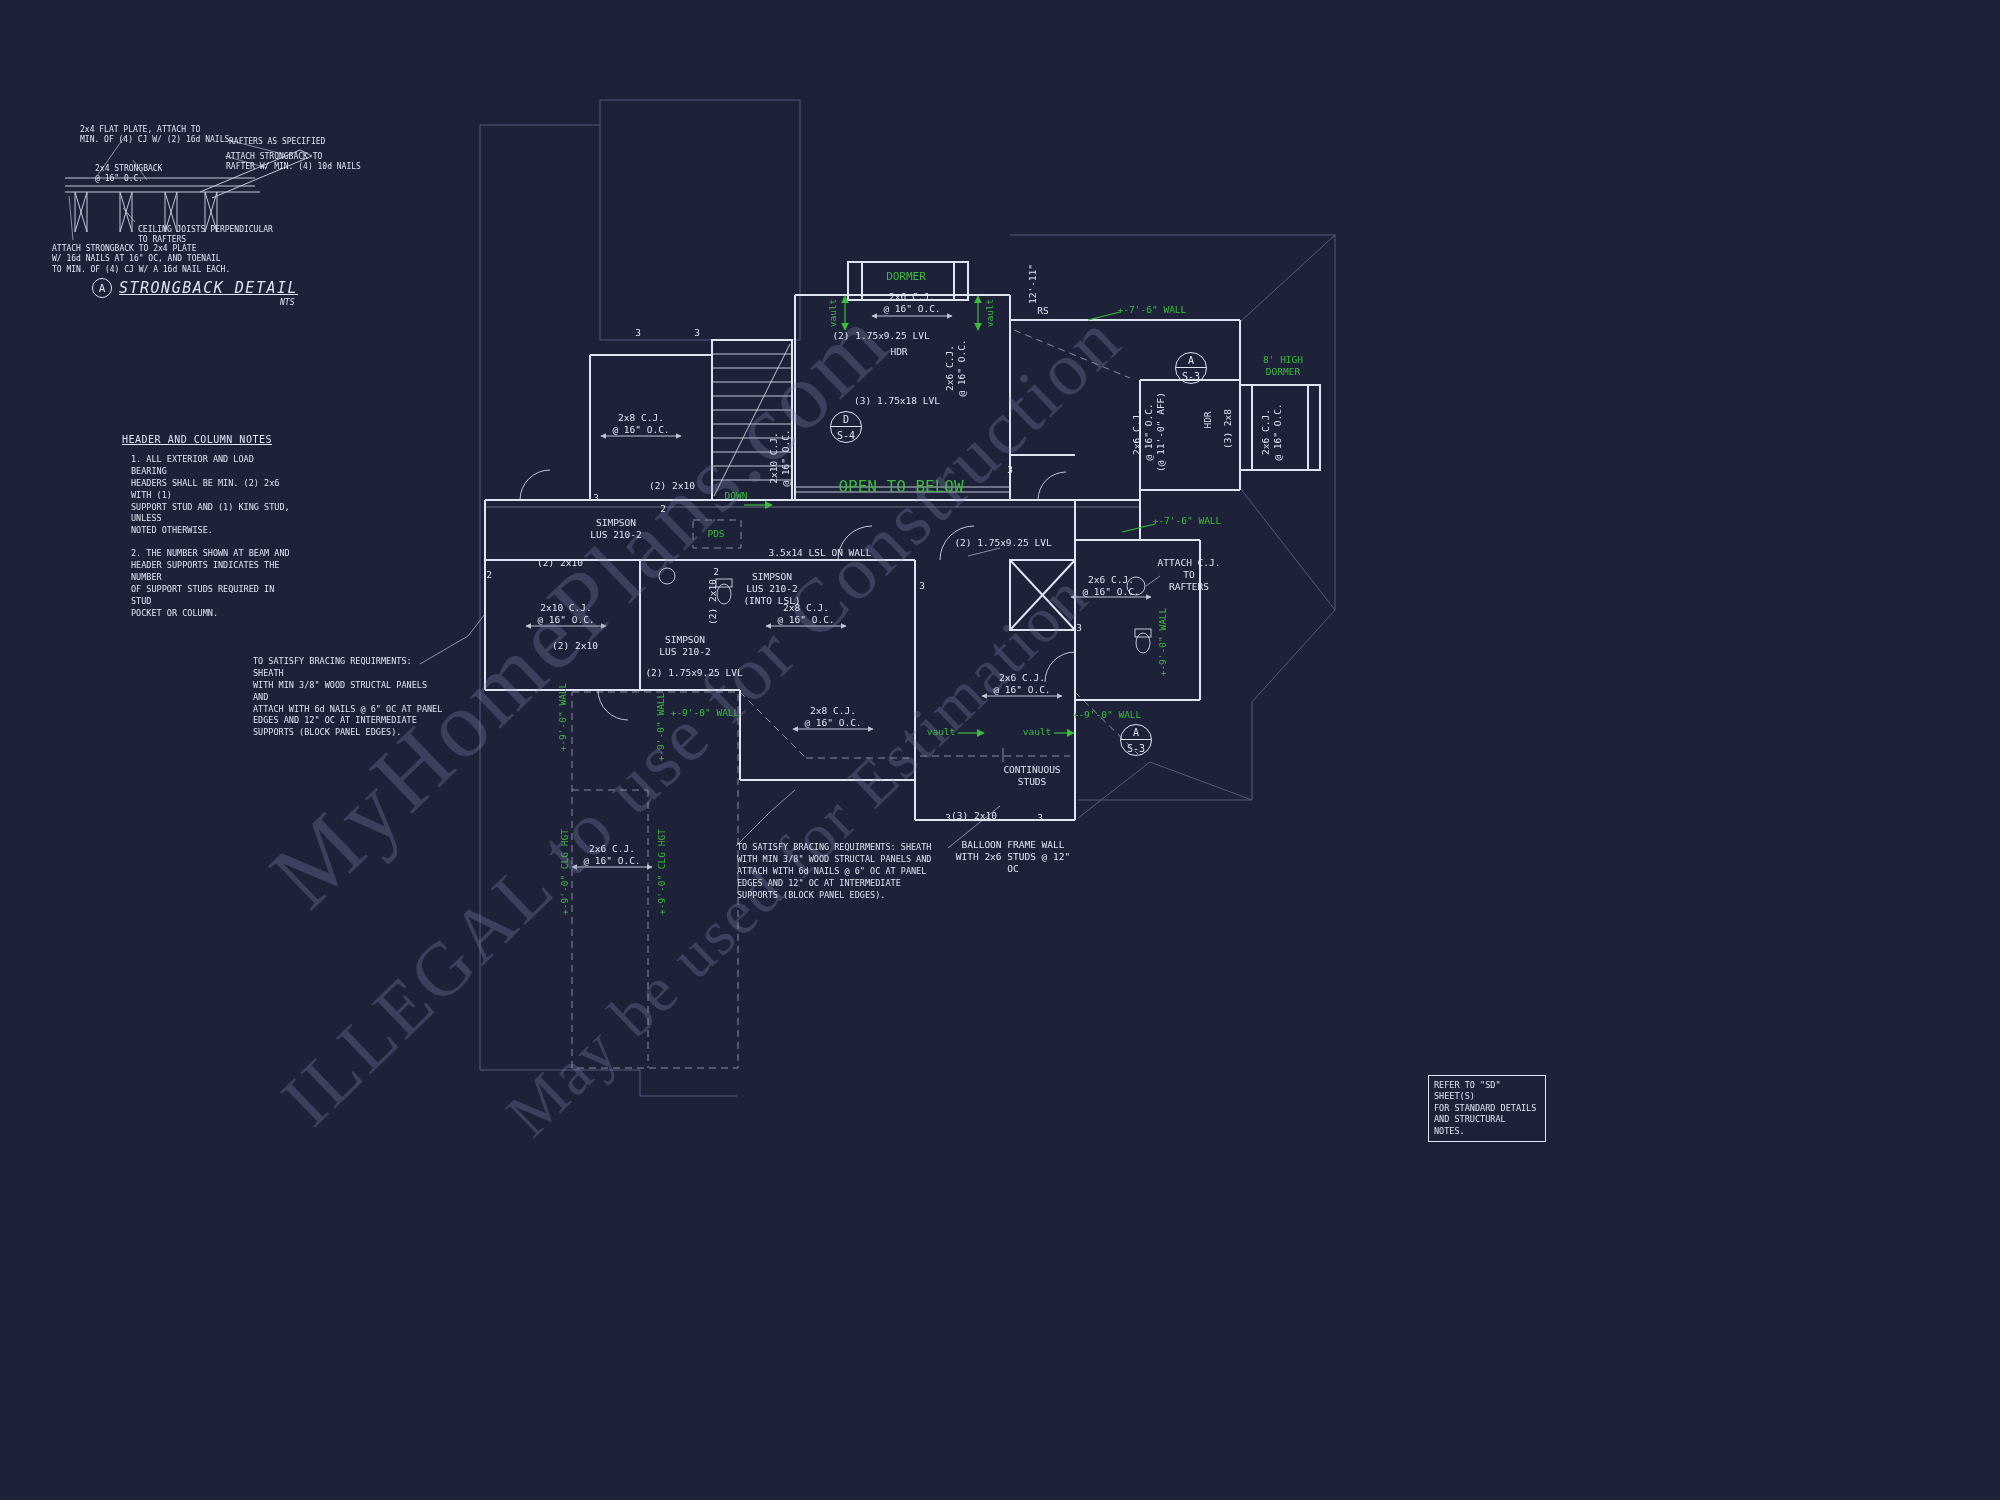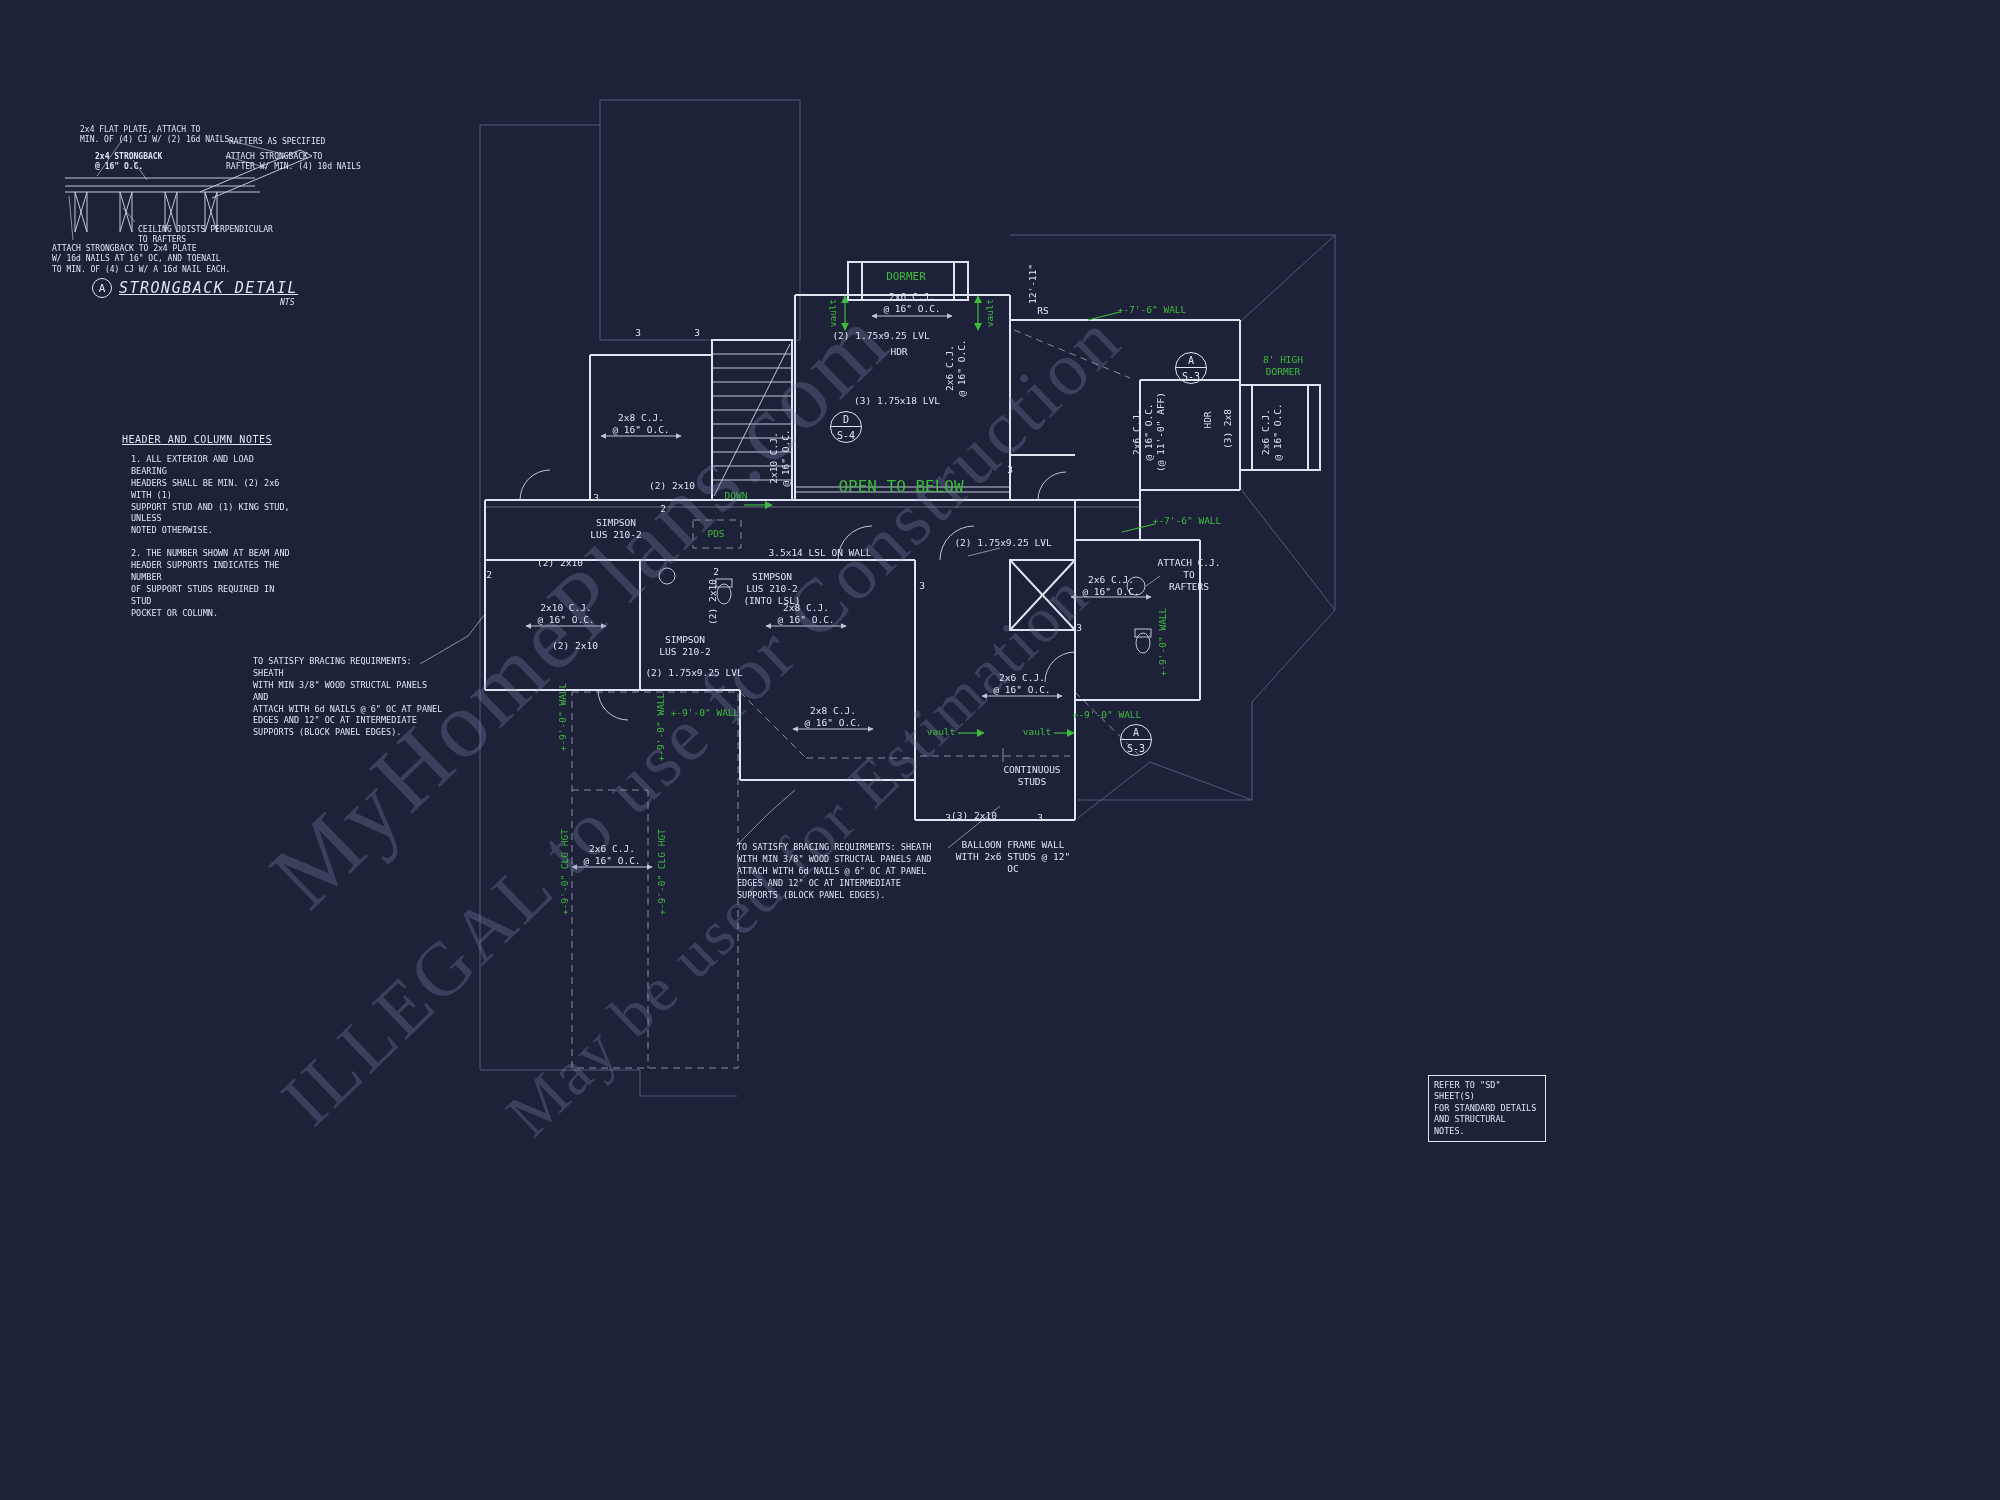--- a/index.html
+++ b/index.html
@@ -21,21 +21,21 @@
   
   .wm{position:absolute;font-family:"Liberation Serif",serif;color:var(--watermark);opacity:.3;
       white-space:nowrap;transform-origin:0 50%;letter-spacing:.04em;pointer-events:none;}
   .wm1{left:287px;top:835px;font-size:95px;transform:rotate(-44deg);}
   .wm2{left:295px;top:1068px;font-size:76px;transform:rotate(-44deg);}
   .wm3{left:518px;top:1088px;font-size:64px;transform:rotate(-44deg);}
   
   .detail-svg{position:absolute;left:55px;top:140px;overflow:visible;}
   .callout{position:absolute;font-size:8px;line-height:1.3;white-space:pre;color:var(--line);}
   .sc1{left:80px;top:125px;} .sc2{left:229px;top:137px;} .sc3{left:226px;top:152px;}
-  .sc4{left:95px;top:152px;font-weight:bold;} .sc5{left:138px;top:225px;} .sc6{left:52px;top:244px;}
+  .sc4{left:95px;top:164px;} .sc5{left:138px;top:225px;} .sc6{left:52px;top:244px;}
   .detail-title-row{position:absolute;left:92px;top:278px;display:flex;align-items:center;gap:7px;}
   .ref-circle{width:20px;height:20px;border:1px solid var(--line);border-radius:50%;
       display:flex;align-items:center;justify-content:center;font-size:11px;flex:0 0 auto;}
   .detail-title{font-size:15px;letter-spacing:1.5px;text-decoration:underline;font-style:italic;}
   .detail-nts{position:absolute;left:280px;top:298px;font-size:8px;font-style:italic;}
   
   .notes-block{position:absolute;left:122px;top:434px;width:168px;}
   .notes-title{font-size:10px;text-decoration:underline;margin-bottom:9px;letter-spacing:.5px;}
   .note{font-size:8.5px;line-height:1.4;white-space:pre-line;margin-bottom:11px;margin-left:9px;}
   .bracing-left{position:absolute;left:253px;top:656px;width:192px;font-size:8.5px;line-height:1.4;white-space:pre-line;}

